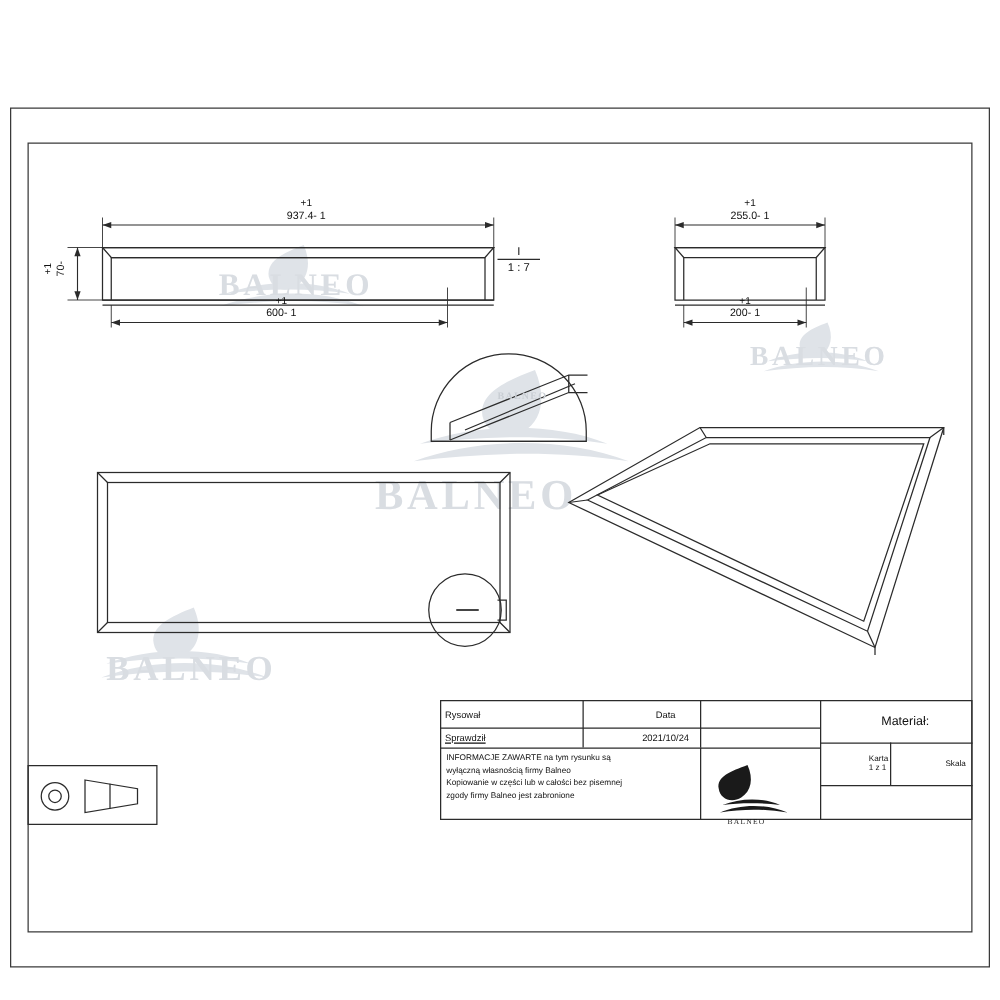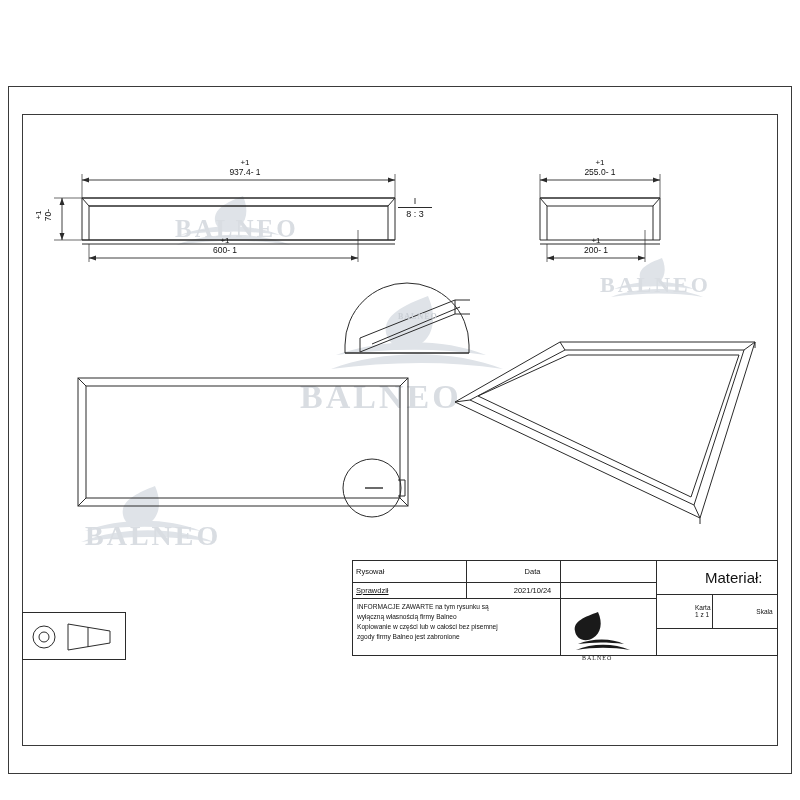--- a/index.html
+++ b/index.html
@@ -234,21 +234,21 @@
   </div>
 
   <div class="dim-txt" style="left:566px; top:236px; width:60px;">
     <span class="tol">+1</span>
     <span><span>200</span><span>- 1</span></span>
   </div>
 
   <div class="scale-box" style="left:398px; top:196px; width:34px;">
     <div>I</div>
     <div class="ln hl" style="position:relative; left:0; top:1px; width:34px; height:1px;"></div>
-    <div style="margin-top:2px;">8 : 3</div>
+    <div style="margin-top:2px;">1 : 7</div>
   </div>
 
   <div class="wm" style="left:398px; top:312px; font-size:8px; color:#c9ced4; letter-spacing:1px;">BALNEO</div>
 
   <div class="tb" style="left:352px; top:560px; width:426px; height:96px;"></div>
 
   <div class="ln hl" style="left:352px; top:582px; width:304px;"></div>
   <div class="ln hl" style="left:352px; top:598px; width:304px;"></div>
   <div class="ln vl" style="left:466px; top:560px; height:38px;"></div>
   <div class="ln vl" style="left:560px; top:560px; height:38px;"></div>
@@ -263,21 +263,21 @@
   <div class="tb-cell tb-left" style="left:352px; top:582px; width:114px; height:16px;text-decoration:underline;">Sprawdził</div>
   <div class="tb-cell" style="left:466px; top:582px; width:94px; height:16px;">2021/10/24</div>
 
   <div class="note" style="left:352px; top:602px; width:206px;">
     <div>INFORMACJE ZAWARTE na tym rysunku są</div>
     <div>wyłączną własnością firmy Balneo</div>
     <div>Kopiowanie w części lub w całości bez pisemnej</div>
     <div>zgody firmy Balneo jest zabronione</div>
   </div>
 
-  <div class="tb-cell tb-left" style="left:658px; top:560px; width:108px; height:34px; font-size:15px;padding-left:47px;">Materiał:</div>
+  <div class="tb-cell tb-left" style="left:658px; top:560px; width:108px; height:34px; font-size:10px;padding-left:47px;">Materiał:</div>
   <div class="tb-cell" style="left:656px; top:594px; width:56px; height:34px; font-size:6.5px;">Karta 1 z 1</div>
   <div class="tb-cell" style="left:712px; top:594px; width:66px; height:34px; font-size:6.5px;">Skala</div>
 
   <svg class="vec" viewBox="0 0 800 800">
     <g fill="#1a1a1a">
       <path d="M598 612 c5 11 3 21 -5 26 c-8 5 -17 1 -18 -7 c-2 -10 10 -14 23 -19 z"></path>
       <path d="M578 644 c14 -6 34 -6 46 0 c-16 -2 -31 -2 -46 0 z"></path>
       <path d="M576 650 c16 -7 38 -7 54 0 c-18 -3 -36 -3 -54 0 z"></path>
     </g>
   </svg>

